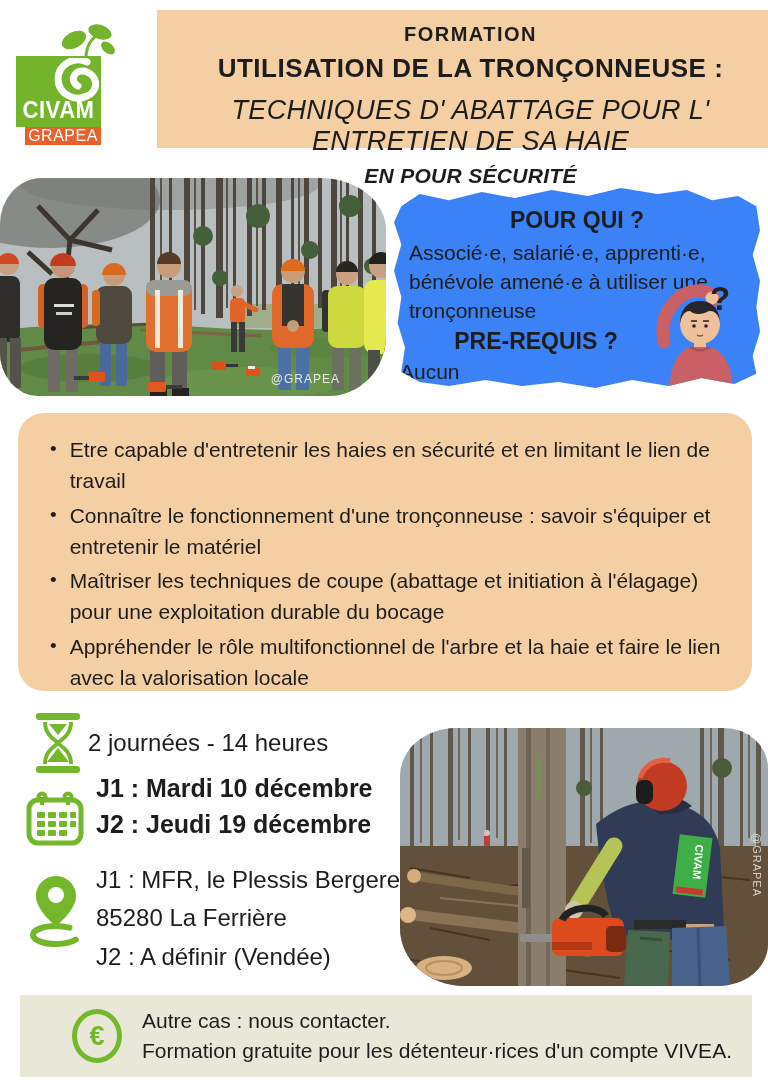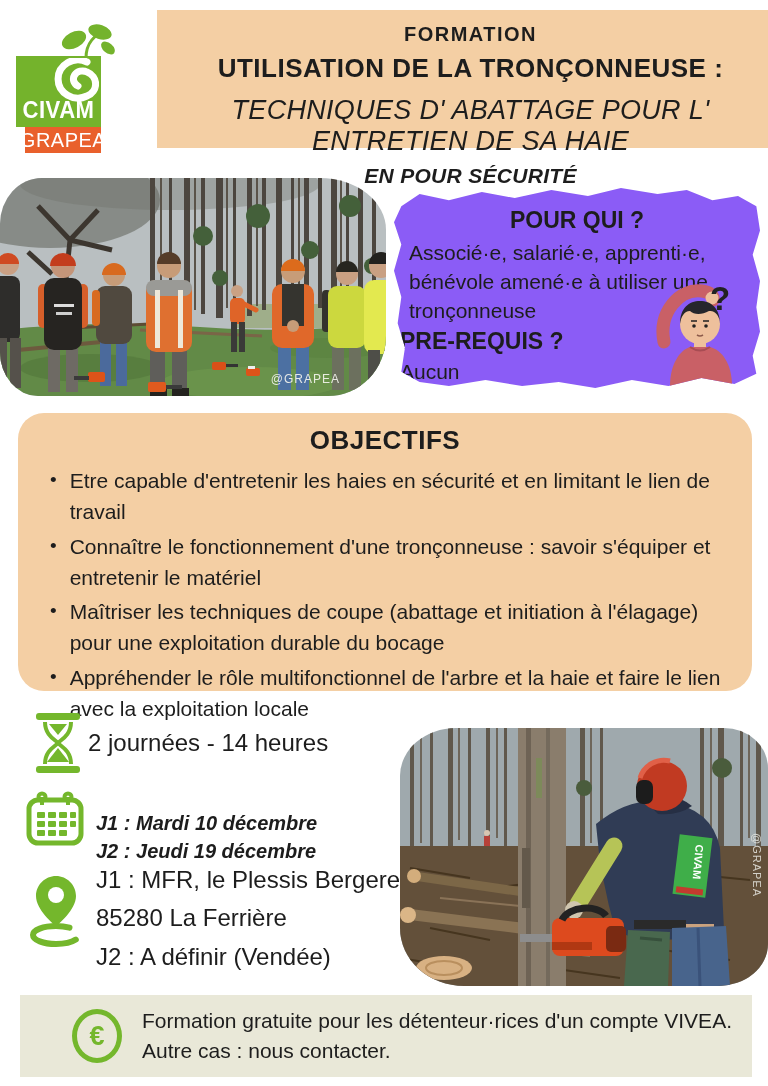--- a/index.html
+++ b/index.html
@@ -5,66 +5,66 @@
   html,body{margin:0;padding:0;background:#fff;}
   .page{position:relative;width:768px;height:1086px;background:#ffffff;overflow:hidden;
         font-family:"Liberation Sans",sans-serif;color:#1d1d1d;}
 
   
   .logo-leaves{position:absolute;left:56px;top:24px;width:62px;height:36px;}
   .logo-box{position:absolute;left:16px;top:56px;width:85px;height:71px;background:#74b32c;}
   .logo-spiral{position:absolute;right:2px;top:2px;width:56px;height:44px;}
   .logo-brand{position:absolute;left:0;right:0;bottom:3px;text-align:center;color:#fff;
               font-weight:700;font-size:24px;letter-spacing:.5px;transform:scaleX(.92);}
-  .logo-sub{position:absolute;left:25px;top:127px;width:76px;height:26px;background:#e9602c;
-            color:#fff;font-size:20px;display:flex;align-items:center;justify-content:center;letter-spacing:.5px;}
+  .logo-sub{position:absolute;left:25px;top:127px;width:76px;height:18px;background:#e9602c;
+            color:#fff;font-size:16px;display:flex;align-items:center;justify-content:center;letter-spacing:.5px;}
 
   
   .banner{position:absolute;left:133px;top:10px;width:627px;height:138px;background:#f4cfa4;
           text-align:center;margin-left:24px;}
   .banner .b1{font-size:20px;font-weight:700;letter-spacing:1.5px;margin-top:13px;}
   .banner .b2{font-size:26px;font-weight:700;letter-spacing:.5px;margin-top:7px;}
   .banner .b3{font-size:27px;font-weight:400;font-style:italic;letter-spacing:.3px;margin-top:11px;}
   .banner .b4{font-size:21px;font-weight:700;font-style:italic;letter-spacing:.3px;margin-top:7px;}
 
   
   .photo1{position:absolute;left:0;top:178px;width:386px;height:218px;overflow:hidden;
           border-radius:42px 66px 58px 38px / 46px 52px 60px 44px;}
   .photo2{position:absolute;left:400px;top:728px;width:368px;height:258px;overflow:hidden;
           border-radius:56px 44px 50px 64px / 48px 40px 42px 58px;}
   .photo1 svg,.photo2 svg{display:block;}
   .wm1{position:absolute;right:46px;bottom:10px;color:#f2f2ec;font-size:12px;letter-spacing:1px;opacity:.92;}
   .wm2{position:absolute;right:5px;top:105px;color:#e8e8e2;font-size:11px;letter-spacing:1px;opacity:.85;
        writing-mode:vertical-rl;}
 
   
-  .pourqui{position:absolute;left:394px;top:186px;width:366px;height:202px;background:#8b5cf6;
+  .pourqui{position:absolute;left:394px;top:186px;width:366px;height:202px;background:#3b82f6;
      clip-path:polygon(2% 10%,7% 4%,15% 7%,24% 3%,33% 6%,43% 2%,53% 5%,62% 1%,72% 4%,80% 2%,87% 7%,94% 5%,99% 10%,100% 22%,98% 34%,100% 47%,99% 60%,100% 72%,98% 84%,99% 93%,93% 98%,84% 95%,75% 99%,65% 96%,55% 100%,45% 97%,35% 99%,25% 96%,15% 99%,7% 97%,2% 92%,3% 80%,1% 68%,2% 55%,0% 42%,2% 29%,0% 18%);}
   .pq-head{margin-top:21px;text-align:center;font-size:23px;font-weight:700;}
   .pq-desc{margin:5px 12px 0 15px;width:334px;font-size:21px;line-height:1.38;}
-  .pq-prereq{margin:2px 0 0 6px;width:272px;font-size:23px;font-weight:700;}
+  .pq-prereq{margin:2px 0 0 6px;width:272px;text-align:center;font-size:23px;font-weight:700;}
   .pq-aucun{margin:5px 0 0 6px;width:272px;font-size:21px;}
   .pq-person{position:absolute;right:4px;bottom:2px;width:112px;height:106px;}
   .pq-qmark{position:absolute;left:316px;top:94px;font-size:33px;font-weight:700;color:#222;}
 
   
   .objectifs{position:absolute;left:18px;top:413px;width:734px;height:278px;background:#f4cfa4;
              border-radius:26px;box-sizing:border-box;padding:12px 26px 0 26px;}
   .obj-title{text-align:center;font-size:26px;font-weight:700;letter-spacing:.5px;}
   .obj-list{margin:9px 0 0 6px;padding:0;list-style:none;}
   .obj-list li{display:flex;gap:13px;font-size:21px;line-height:1.49;margin-bottom:3px;}
   .obj-list .dot{flex:0 0 auto;font-size:19px;line-height:1.6;}
 
   
   .icon{position:absolute;}
   .ic-hourglass{left:32px;top:713px;width:52px;height:60px;}
   .ic-calendar{left:26px;top:789px;width:58px;height:58px;}
   .ic-pin{left:28px;top:872px;width:56px;height:76px;}
   .txt-duration{position:absolute;left:88px;top:729px;font-size:24px;}
-  .txt-dates{position:absolute;left:96px;top:809px;font-size:20px;font-weight:700;line-height:1.42;font-style:italic;}
+  .txt-dates{position:absolute;left:96px;top:771px;font-size:25px;font-weight:700;line-height:1.42;}
   .txt-loc{position:absolute;left:96px;top:861px;font-size:24px;line-height:1.6;}
 
   
   .footer{position:absolute;left:20px;top:995px;width:732px;height:82px;background:#e9e8d8;
           display:flex;align-items:center;box-sizing:border-box;padding-left:52px;gap:20px;}
   .euro{flex:0 0 auto;width:40px;height:44px;border:5px solid #74b72c;border-radius:50%;
         display:flex;align-items:center;justify-content:center;color:#74b72c;
         font-size:27px;font-weight:700;}
   .footer-text{font-size:21px;line-height:1.45;}
 </style>
@@ -253,37 +253,36 @@
       <path d="M47 41 L53 41 M59 41 L65 41" stroke="#222" stroke-width="1.5"></path>
       <path d="M53 55 Q56 57 59 55" stroke="#8c5a4a" stroke-width="1.6" fill="none"></path>
       <rect x="50" y="60" width="12" height="10" fill="#eec09c"></rect>
       <path d="M26 106 C26 84 36 70 46 67 L66 67 C78 70 88 84 88 106 Z" fill="#c96066"></path>
       <path d="M46 67 Q56 74 66 67" stroke="#a84c53" stroke-width="2" fill="none"></path>
     </svg>
     <span class="pq-qmark">?</span>
   </div>
 
   <div class="objectifs">
-    <div class="obj-title">OBJECTIFS</div>
     <ul class="obj-list">
       <li>
         <span class="dot">•</span>
         <span>Etre capable d'entretenir les haies en sécurité et en limitant le lien de travail</span>
       </li>
       <li>
         <span class="dot">•</span>
         <span>Connaître le fonctionnement d'une tronçonneuse : savoir s'équiper et entretenir le matériel</span>
       </li>
       <li>
         <span class="dot">•</span>
         <span>Maîtriser les techniques de coupe (abattage et initiation à l'élagage) pour une exploitation durable du bocage</span>
       </li>
       <li>
         <span class="dot">•</span>
-        <span>Appréhender le rôle multifonctionnel de l'arbre et la haie et faire le lien avec la exploitation locale</span>
+        <span>Appréhender le rôle multifonctionnel de l'arbre et la haie et faire le lien avec la valorisation locale</span>
       </li>
     </ul>
   </div>
 
   <svg class="icon ic-hourglass" viewBox="0 0 52 60">
     <rect x="4" y="0" width="44" height="7" rx="3" fill="#74b72c"></rect>
     <rect x="4" y="53" width="44" height="7" rx="3" fill="#74b72c"></rect>
     <path d="M13 9 C13 23 24 27 26 30 C24 33 13 37 13 51" stroke="#74b72c" stroke-width="4" fill="none"></path>
     <path d="M39 9 C39 23 28 27 26 30 C28 33 39 37 39 51" stroke="#74b72c" stroke-width="4" fill="none"></path>
     <path d="M17 11 H35 L26 22 Z" fill="#74b72c"></path>
@@ -418,18 +417,18 @@
       <path d="M240 210 L262 212" stroke="#37503c" stroke-width="3"></path>
       <path d="M272 200 L326 198 L330 258 L272 258 Z" fill="#48648c"></path>
       <path d="M298 200 L300 258" stroke="#3a527a" stroke-width="3"></path>
     </svg>
     <span class="wm2">@GRAPEA</span>
   </div>
 
   <div class="footer">
     <div class="euro">€</div>
     <div class="footer-text">
+      <div>Autre cas : nous contacter.</div>
       <div>Formation gratuite pour les détenteur·rices d'un compte VIVEA.</div>
-      <div>Autre cas : nous contacter.</div>
     </div>
   </div>
 
 </div>
 
 </body></html>

